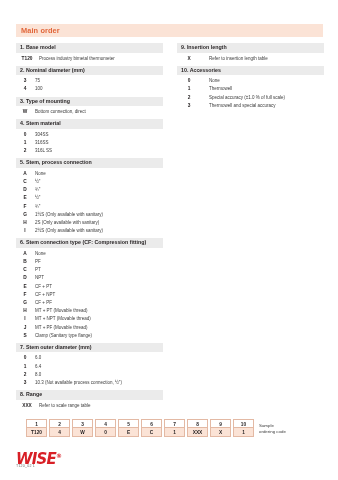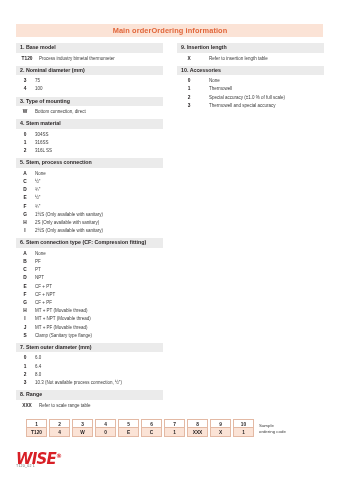--- a/index.html
+++ b/index.html
@@ -25,21 +25,21 @@
   
   .header-bar {
     position: absolute;
     left: 16px;
     top: 24px;
     width: 307px;
     height: 13px;
     background: #fbe3d6;
     display: flex;
     align-items: center;
-    justify-content: center;
+    justify-content: flex-start;
     box-sizing: border-box;
     padding: 0 4px 0 5px;
   }
   .header-left, .header-right {
     font-size: 7.4px;
     font-weight: bold;
     color: #e1663a;
     letter-spacing: 0.1px;
     white-space: nowrap;
   }
@@ -165,21 +165,20 @@
     letter-spacing: 0.2px;
   }
 </style>
 </head>
 <body>
 
 <div class="page">
 
   <div class="header-bar">
     <span class="header-left">Main order</span>
-    <span class="header-right">Ordering information</span>
   </div>
 
   <div class="cols">
     <div class="col col-left" id="col-left">
         <div class="section">
           <div class="sec-head">1. Base model</div>
           <div class="opt-list">
             <div class="opt">
               <span class="code wide">T120</span>
               <span class="desc">Process industry bimetal thermometer</span>

